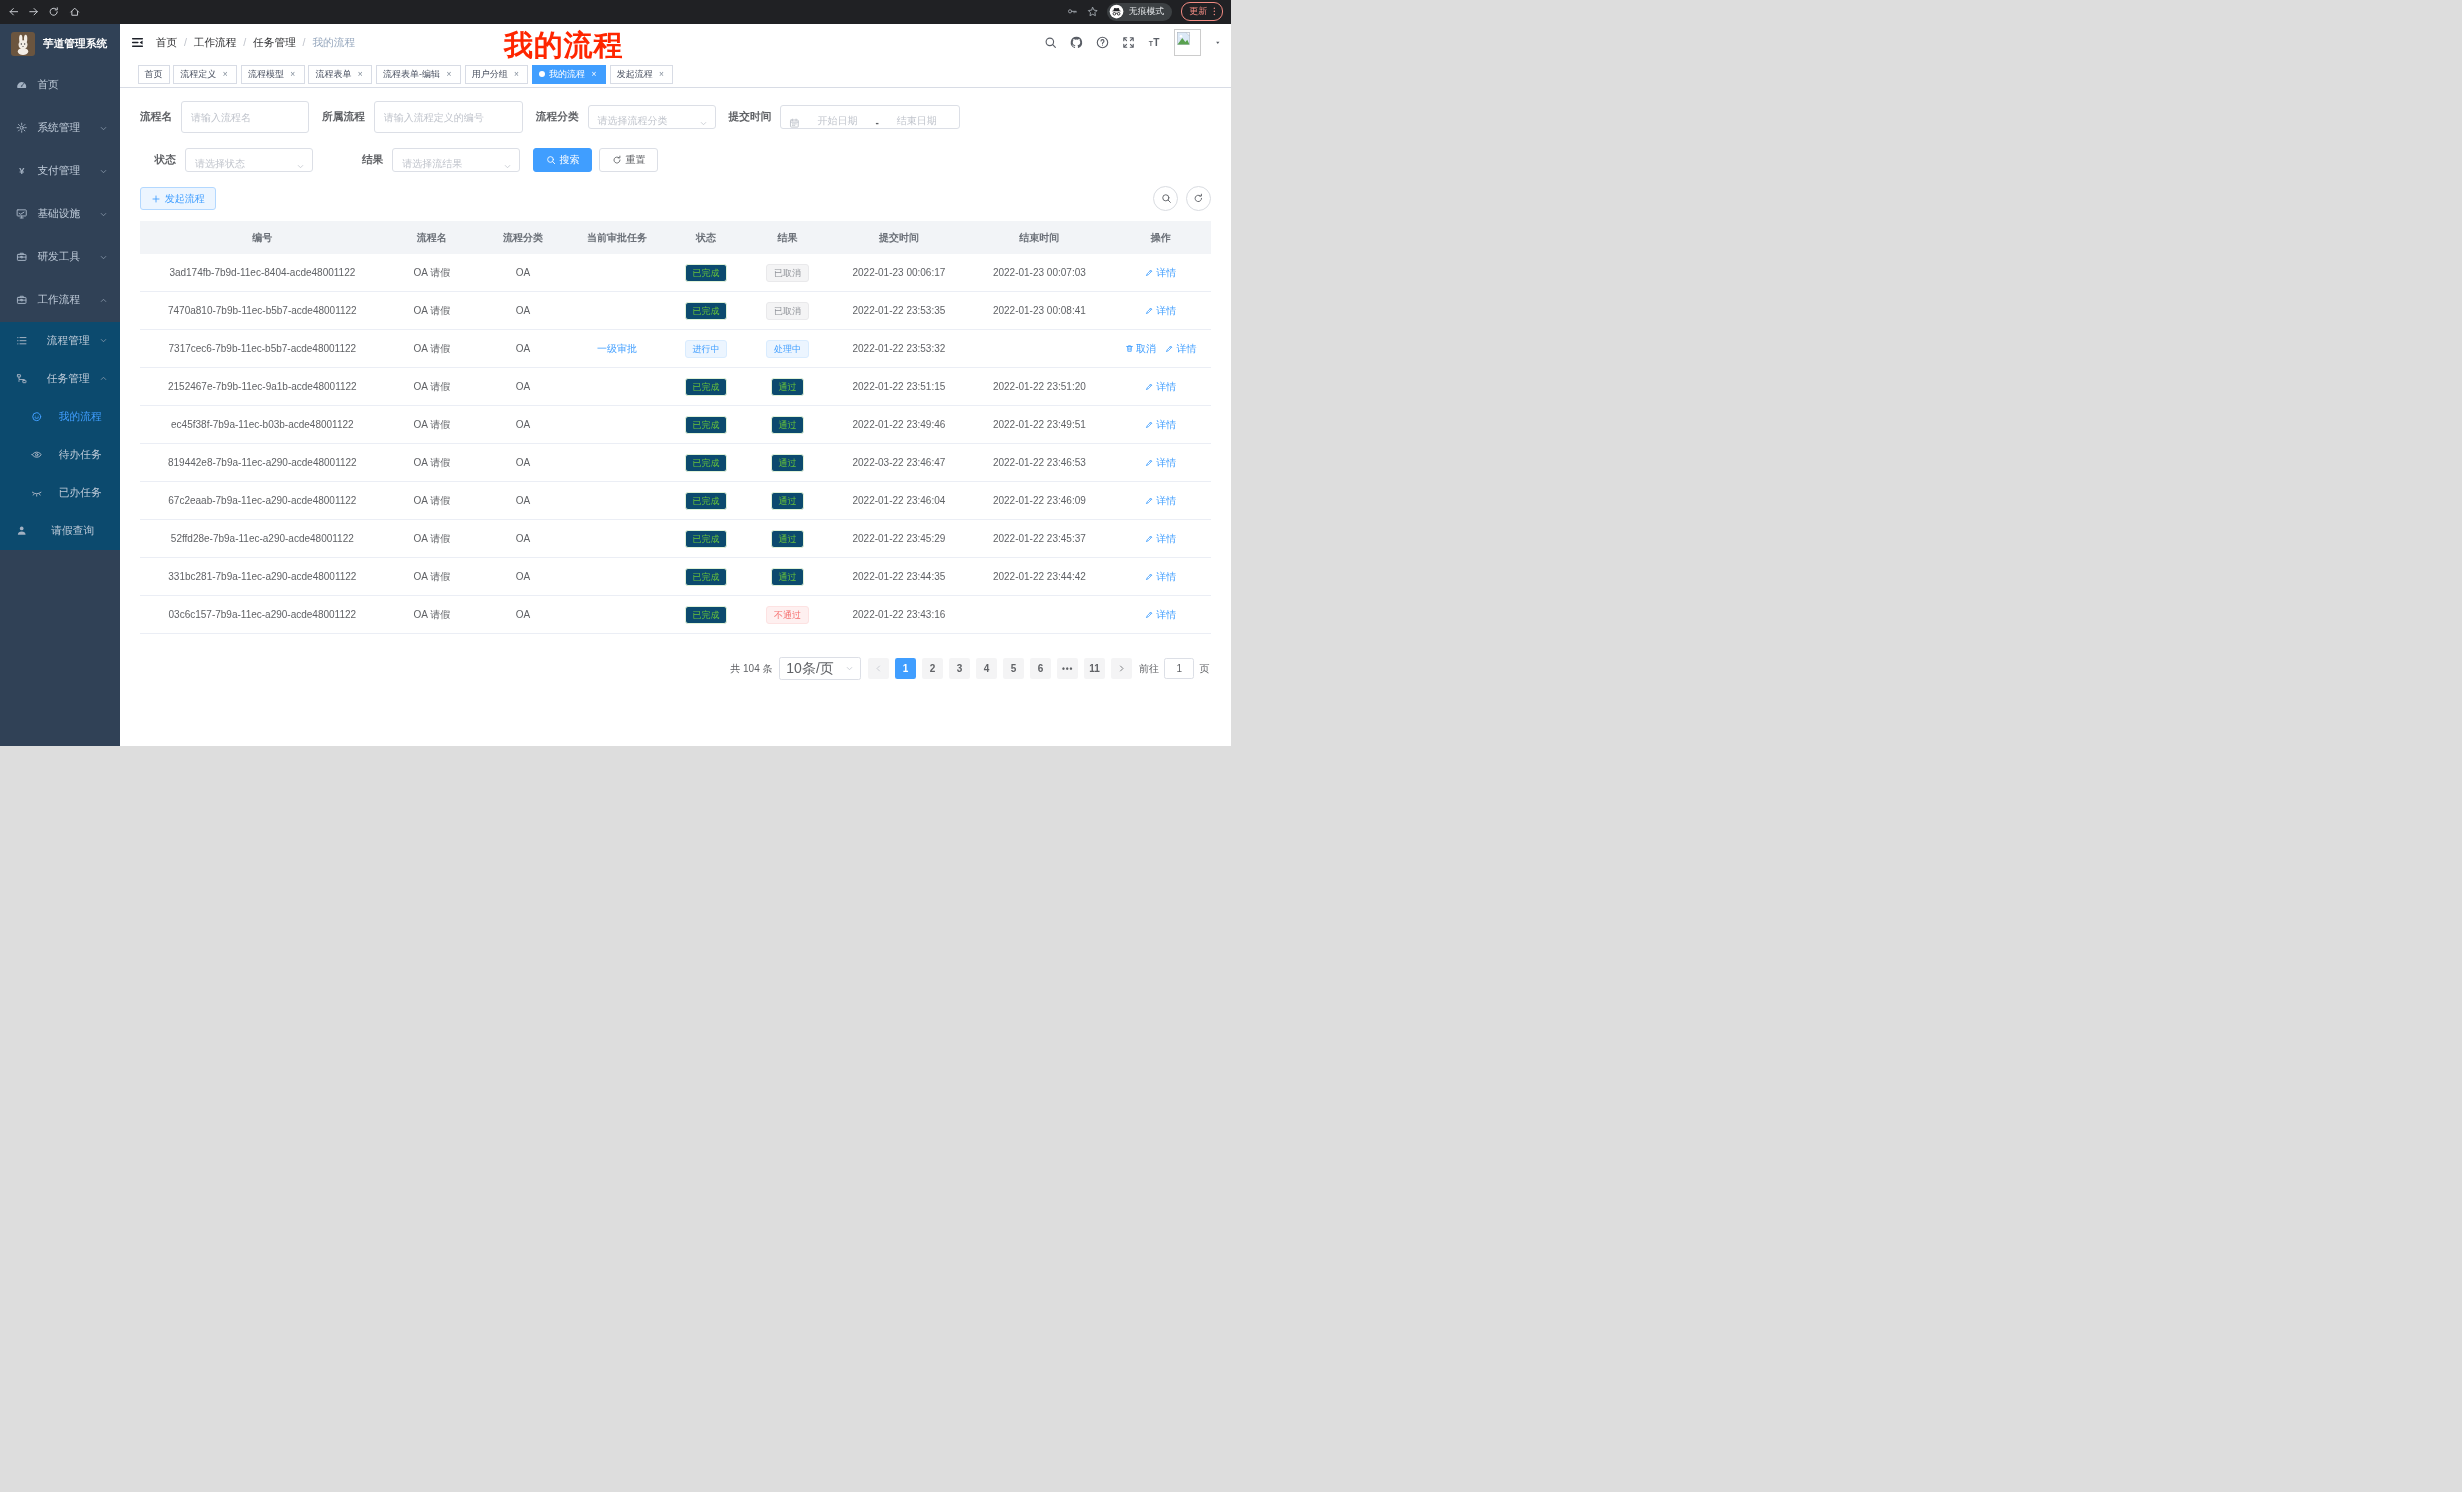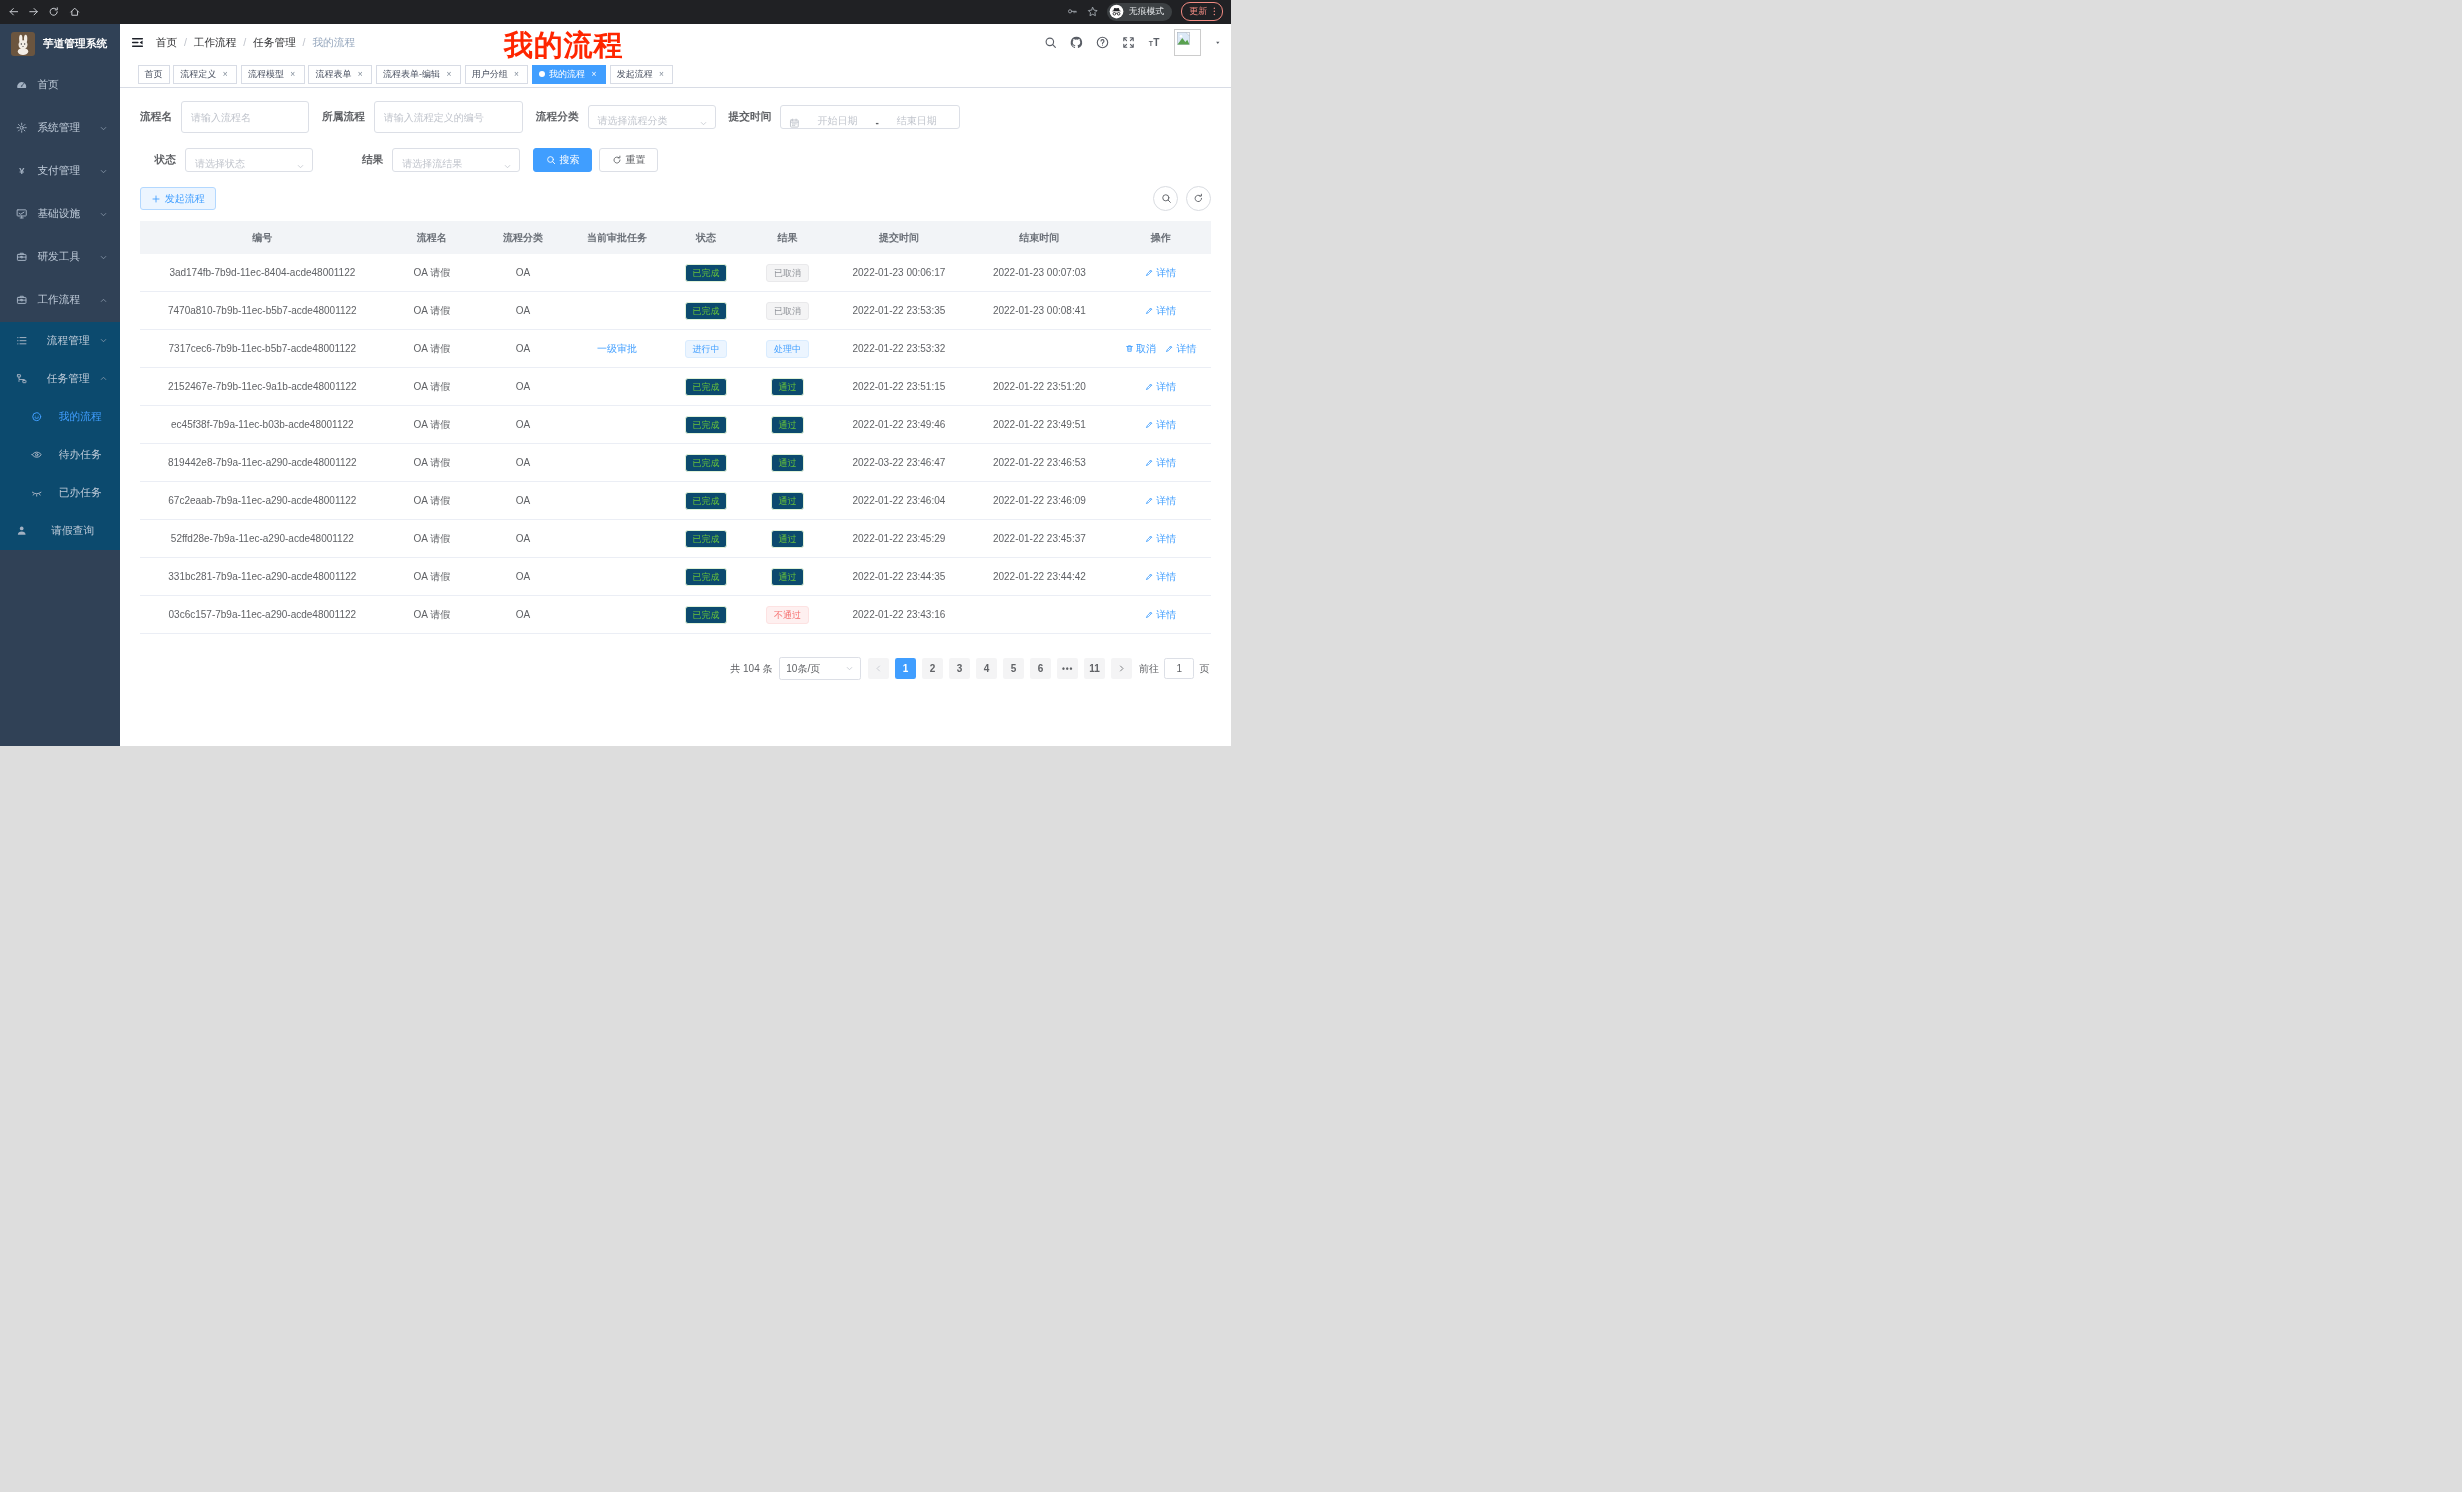--- a/index.html
+++ b/index.html
@@ -113,21 +113,21 @@
   .tag-danger{background:#fef0f0;border-color:#fde2e2;color:#f56c6c;}
   .link-text{color:#409eff;cursor:pointer;}
   .op-link{color:#409eff;font-size:10px;display:inline-flex;align-items:center;gap:2.3px;margin:0 4.6px;
            cursor:pointer;white-space:nowrap;}
   .op-link .ic{color:#409eff;}
 
   
   .pagination{display:flex;align-items:center;justify-content:flex-end;gap:6.8px;margin:23px 1.5px 0 0;
               font-size:10px;color:#606266;}
   .pg-size{width:68px;height:21px;border:0.8px solid #dcdfe6;border-radius:2.3px;display:flex;
-           align-items:center;justify-content:space-between;padding:0 6px;font-size:10px;cursor:pointer;}
+           align-items:center;justify-content:space-between;padding:0 6px;font-size:14px;cursor:pointer;}
   .pg-size .ic{color:#c0c4cc;}
   .pg-pages{display:flex;align-items:center;gap:6px;}
   .pg-btn{min-width:21px;height:21px;border-radius:2.3px;background:#f4f4f5;color:#606266;display:flex;
           align-items:center;justify-content:center;font-size:10px;font-weight:bold;cursor:pointer;
           padding:0 3px;box-sizing:border-box;}
   .pg-btn.active{background:#409eff;color:#fff;}
   .pg-btn.disabled{color:#c0c4cc;cursor:default;}
   .pg-btn.more{letter-spacing:0.8px;font-size:8.4px;}
   .pg-goto{display:flex;align-items:center;gap:5.3px;}
   .pg-goto input{width:30px;height:21px;border:0.8px solid #dcdfe6;border-radius:2.3px;text-align:center;

